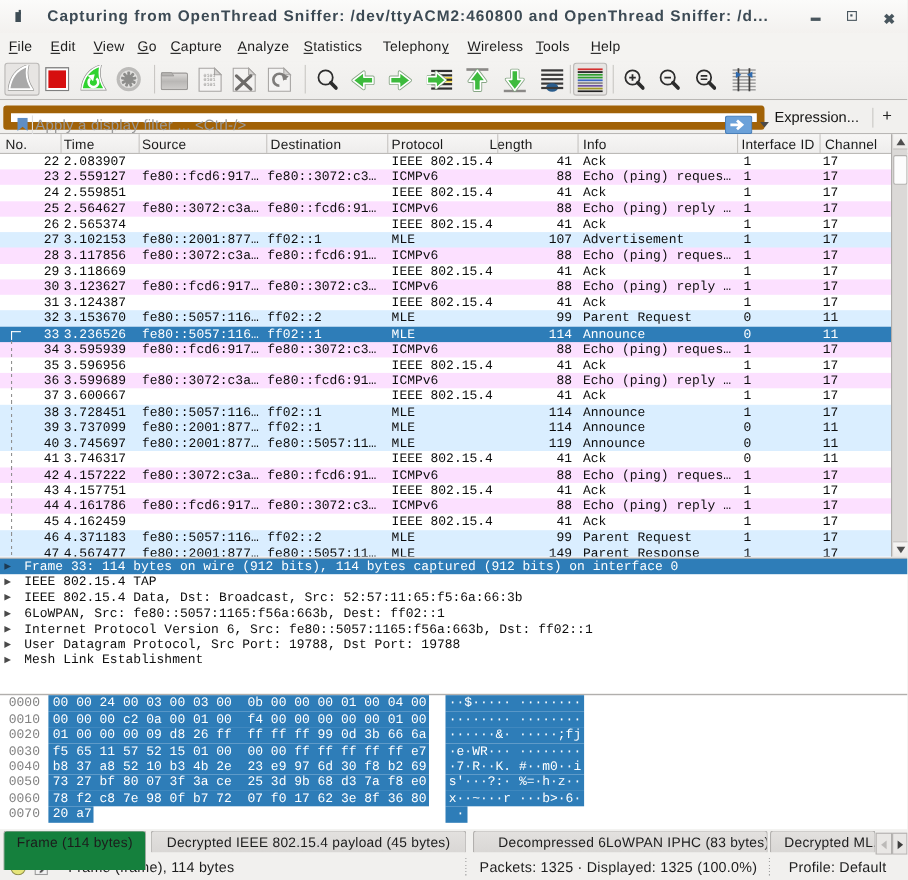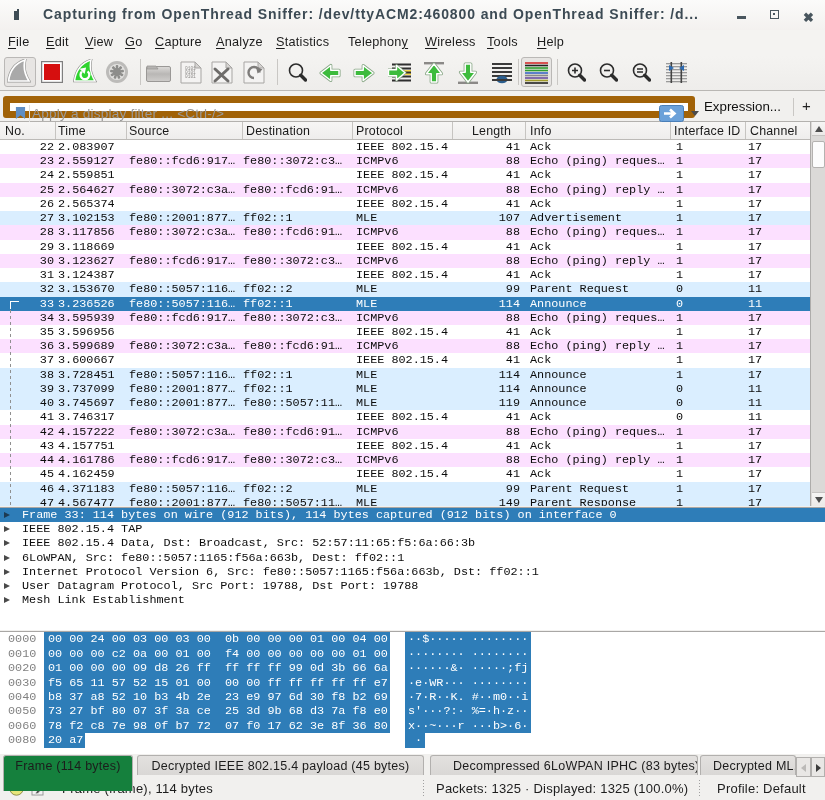--- a/index.html
+++ b/index.html
@@ -258,21 +258,21 @@
 <div id="fexpr" class="abs">Expression...</div>
 <div id="fsep" class="abs"></div>
 <div id="fplus" class="abs">+</div>
 </div>
 <div id="colhead" class="abs">
 <div class="ch abs" style="left:5px;">No.</div>
 <div class="ch abs" style="left:58px;">Time</div>
 <div class="ch abs" style="left:129px;">Source</div>
 <div class="ch abs" style="left:246px;">Destination</div>
 <div class="ch abs" style="left:356px;">Protocol</div>
-<div class="ch abs" style="left:472px;">Length</div>
+<div class="ch abs" style="left:445px;">Length</div>
 <div class="ch abs" style="left:530px;">Info</div>
 <div class="ch abs" style="left:674px;">Interface ID</div>
 <div class="ch abs" style="left:750px;">Channel</div>
 <div class="cs" style="left:55px;"></div>
 <div class="cs" style="left:126px;"></div>
 <div class="cs" style="left:242px;"></div>
 <div class="cs" style="left:352px;"></div>
 <div class="cs" style="left:452px;"></div>
 <div class="cs" style="left:525px;"></div>
 <div class="cs" style="left:670px;"></div>
@@ -327,21 +327,21 @@
 <div class="drow" style="top:85.20px;"><div class="dtri"></div><span>Mesh Link Establishment</span></div>
 </div>
 <div id="hexpane" class="abs">
 <div class="hrow" style="top:0.30px;"><span class="hoff">0000</span><span class="hhex">00 00 24 00 03 00 03 00  0b 00 00 00 01 00 04 00</span><span class="hasc">··$·····&nbsp;········</span></div>
 <div class="hrow" style="top:14.70px;"><span class="hoff">0010</span><span class="hhex">00 00 00 c2 0a 00 01 00  f4 00 00 00 00 00 01 00</span><span class="hasc">········&nbsp;········</span></div>
 <div class="hrow" style="top:29.10px;"><span class="hoff">0020</span><span class="hhex">01 00 00 00 09 d8 26 ff  ff ff ff 99 0d 3b 66 6a</span><span class="hasc">······&amp;·&nbsp;·····;fj</span></div>
 <div class="hrow" style="top:43.50px;"><span class="hoff">0030</span><span class="hhex">f5 65 11 57 52 15 01 00  00 00 ff ff ff ff ff e7</span><span class="hasc">·e·WR···&nbsp;········</span></div>
 <div class="hrow" style="top:57.90px;"><span class="hoff">0040</span><span class="hhex">b8 37 a8 52 10 b3 4b 2e  23 e9 97 6d 30 f8 b2 69</span><span class="hasc">·7·R··K.&nbsp;#··m0··i</span></div>
 <div class="hrow" style="top:72.30px;"><span class="hoff">0050</span><span class="hhex">73 27 bf 80 07 3f 3a ce  25 3d 9b 68 d3 7a f8 e0</span><span class="hasc">s'···?:·&nbsp;%=·h·z··</span></div>
 <div class="hrow" style="top:86.70px;"><span class="hoff">0060</span><span class="hhex">78 f2 c8 7e 98 0f b7 72  07 f0 17 62 3e 8f 36 80</span><span class="hasc">x··~···r&nbsp;···b&gt;·6·</span></div>
-<div class="hrow" style="top:101.10px;"><span class="hoff">0080</span><span class="hhex">20 a7</span><span class="hasc">&nbsp;·</span></div>
+<div class="hrow" style="top:101.10px;"><span class="hoff">0070</span><span class="hhex">20 a7</span><span class="hasc">&nbsp;·</span></div>
 </div>
 <div id="tabbar" class="abs">
 
 <div class="tab" style="left:137px;width:287px;">Decrypted IEEE 802.15.4 payload (45 bytes)</div>
 <div class="tab" style="left:430px;width:268px;text-align:left;padding-left:22px;">Decompressed 6LoWPAN IPHC (83 bytes)</div>
 <div class="tab" style="left:700px;width:96px;text-align:left;padding-left:12px;">Decrypted ML...</div>
 <div class="tab active" style="left:3px;width:130px;">Frame (114 bytes)</div>
 <div class="abs" style="left:796px;top:3px;width:15px;height:20px;background:#e9e7e5;border:1px solid #b2b0ae;">
       <div style="position:absolute;left:4px;top:6px;width:0;height:0;border-top:4px solid transparent;border-bottom:4px solid transparent;border-right:5px solid #bcbab8;"></div>
     </div>

